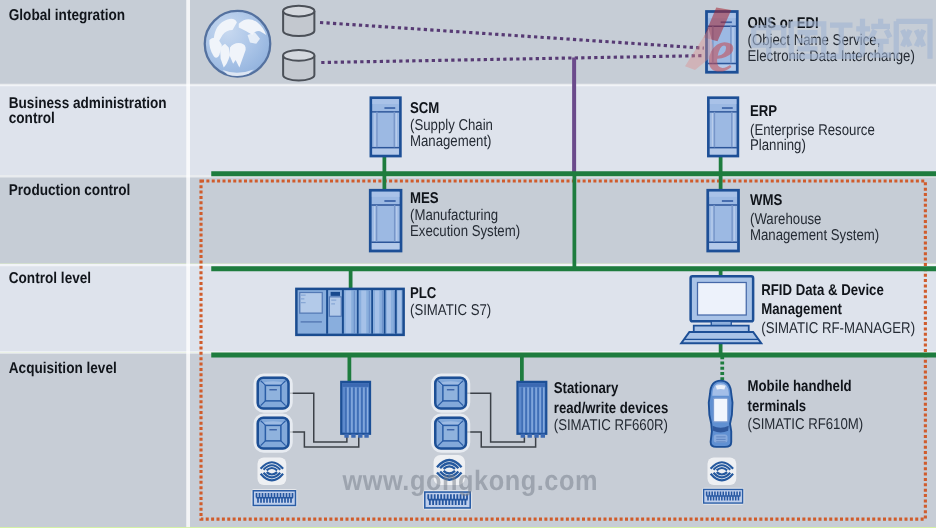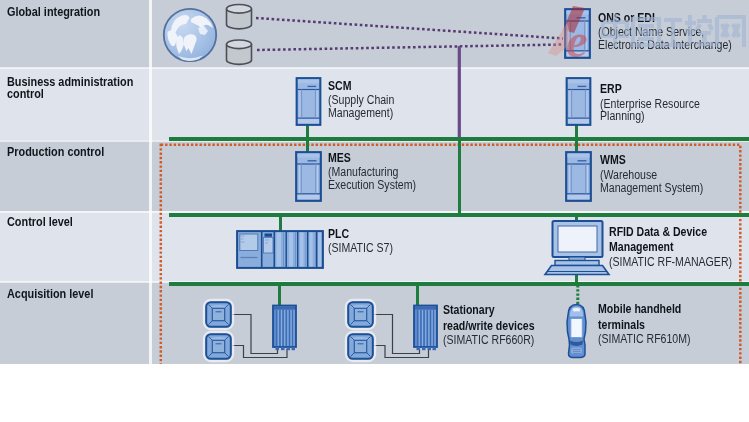--- a/index.html
+++ b/index.html
@@ -1,16 +1,16 @@
 <!DOCTYPE html>
 <html><head>
 <meta charset="utf-8">
 <style>
 html,body{margin:0;padding:0}
-.page{position:relative;width:749px;height:364px;overflow:hidden;
+.page{position:relative;width:749px;height:422px;overflow:hidden;
   font-family:"Liberation Sans",sans-serif;background:#bef264}
 .row{position:absolute;left:0;width:749px}
 .r1{top:0;height:68px;background:#c6cdd6}
 .r2{top:68px;height:72px;background:#dee3ec}
 .r3{top:140px;height:71px;background:#c6cdd6}
 .r4{top:211px;height:71px;background:#dee3ec}
 .r5{top:282px;height:140px;background:#c7cdd6}
 .sep{position:absolute;left:0;width:749px;height:2px;background:rgba(255,255,255,.62)}
 .vdiv{position:absolute;left:149px;top:0;width:3px;height:422px;background:rgba(255,255,255,.78)}
 .lbl{position:absolute;left:6.5px;font-weight:bold;font-size:12.5px;line-height:11.5px;color:#11151b;transform:scaleX(.87);transform-origin:0 0;white-space:nowrap}

